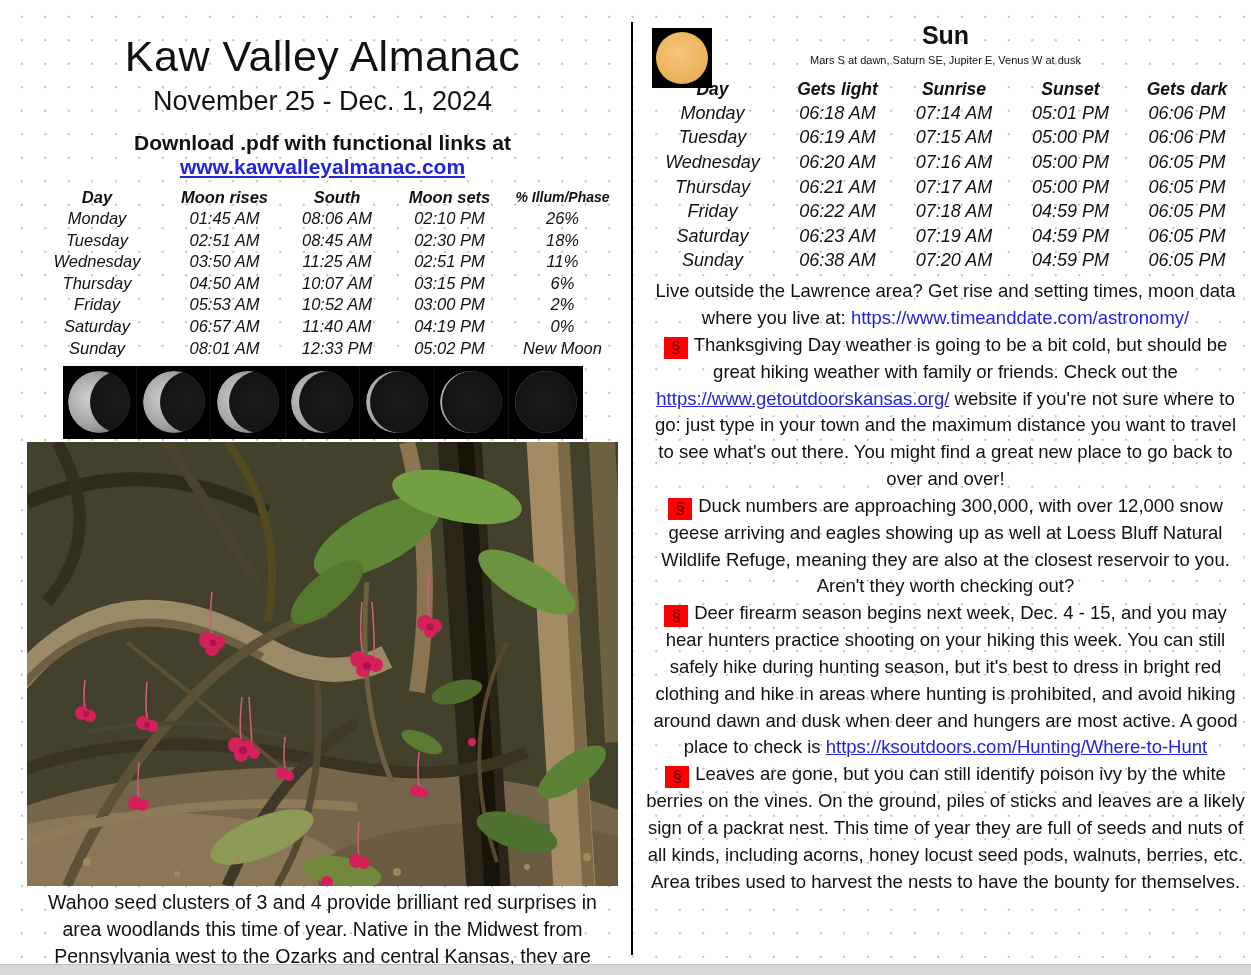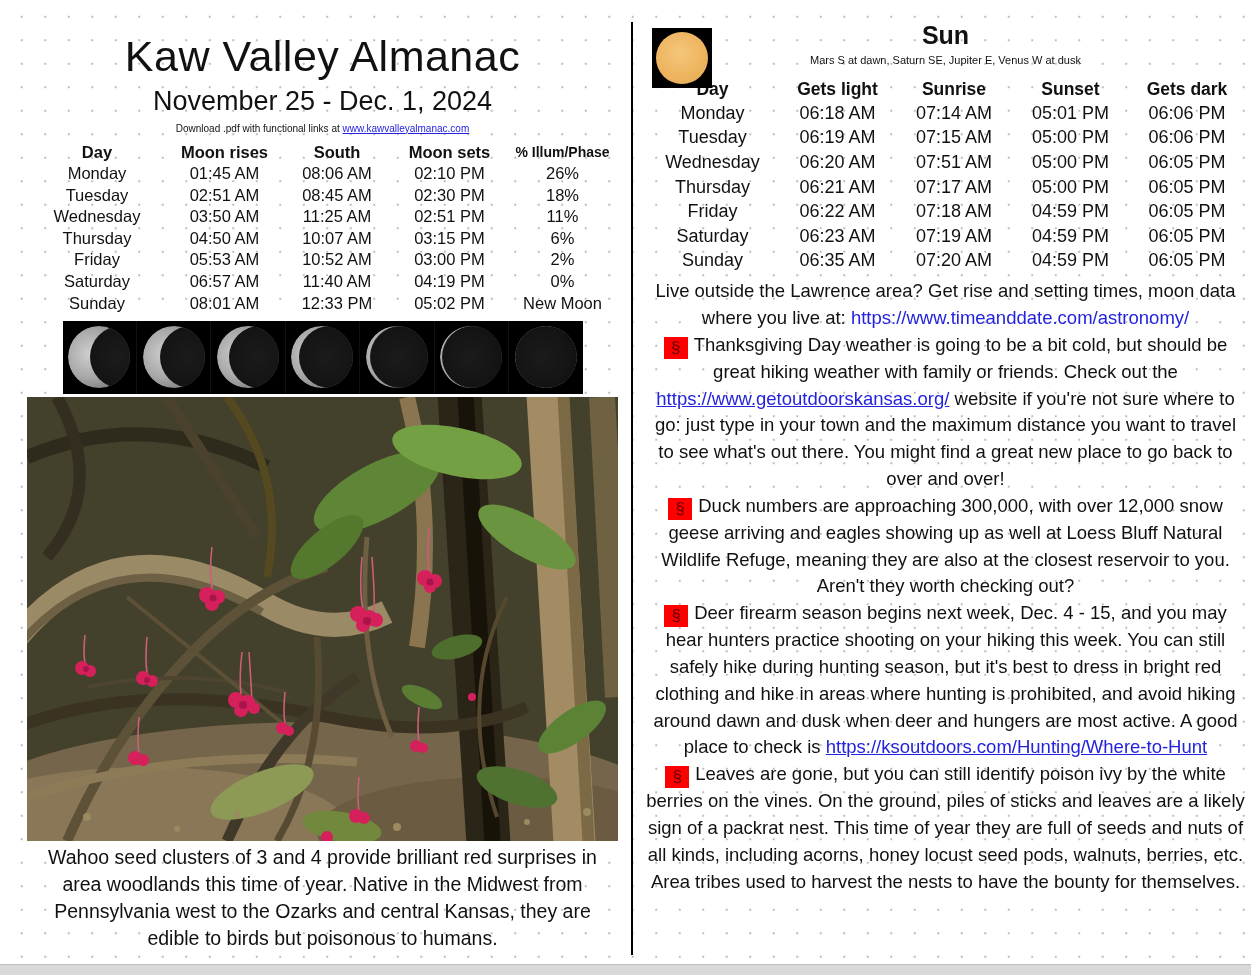--- a/index.html
+++ b/index.html
@@ -13,23 +13,23 @@
     background-position: 10px 5px;
     position:relative;
   }
   a.link{ color:#2323dd; text-decoration:none; cursor:pointer; }
   a.link.u{ text-decoration:underline; }
 
   
   #left{ position:absolute; left:27px; top:30px; width:591px; text-align:center; }
   .main-title{ font-size:43px; font-weight:400; letter-spacing:0.5px; line-height:1.25; }
   .date-range{ font-size:27px; font-weight:400; margin-top:2px; }
-  .dl-line{ font-size:10px; margin-top:6px; }
-
-  table.datatable{ width:100%; border-collapse:collapse; margin-top:8px; table-layout:fixed; }
+  .dl-line{ font-size:21px; margin-top:14px;font-weight:bold; }
+
+  table.datatable{ width:100%; border-collapse:collapse; margin-top:8px; table-layout:fixed;font-style:italic; }
   table.datatable th{ font-weight:700; font-size:16.5px; padding:1px 0; }
   table.datatable td{ font-size:16.5px; padding:1.3px 0; }
   #moon-table th:last-child{ font-size:14px; }
   #moon-table col.c1{width:140px}#moon-table col.c2{width:115px}#moon-table col.c3{width:110px}
   #moon-table col.c4{width:115px}#moon-table col.c5{width:111px}
 
   
   #moon-strip{
     margin:7px auto 0 auto; width:520px; height:73px;
     background:#000; display:flex;
@@ -364,21 +364,21 @@
         <tr>
           <td>Tuesday</td>
           <td>06:19 AM</td>
           <td>07:15 AM</td>
           <td>05:00 PM</td>
           <td>06:06 PM</td>
         </tr>
         <tr>
           <td>Wednesday</td>
           <td>06:20 AM</td>
-          <td>07:51 AM</td>
+          <td>07:16 AM</td>
           <td>05:00 PM</td>
           <td>06:05 PM</td>
         </tr>
         <tr>
           <td>Thursday</td>
           <td>06:21 AM</td>
           <td>07:17 AM</td>
           <td>05:00 PM</td>
           <td>06:05 PM</td>
         </tr>
@@ -391,21 +391,21 @@
         </tr>
         <tr>
           <td>Saturday</td>
           <td>06:23 AM</td>
           <td>07:19 AM</td>
           <td>04:59 PM</td>
           <td>06:05 PM</td>
         </tr>
         <tr>
           <td>Sunday</td>
-          <td>06:35 AM</td>
+          <td>06:38 AM</td>
           <td>07:20 AM</td>
           <td>04:59 PM</td>
           <td>06:05 PM</td>
         </tr>
       </tbody>
   </table>
 
   <div id="paras">
     <div class="para">
       <span>Live outside the Lawrence area? Get rise and setting times, moon data where you live at: </span><a class="link">https://www.timeanddate.com/astronomy/</a>

